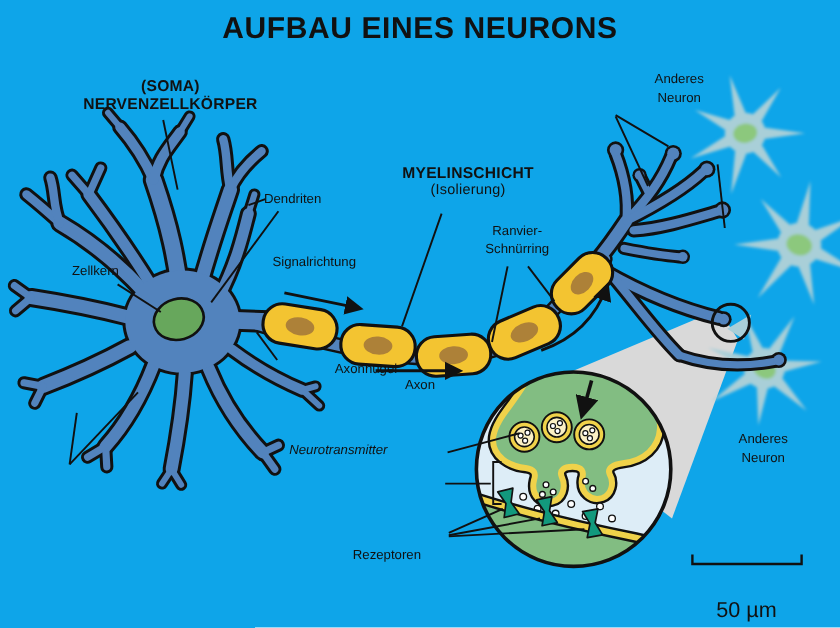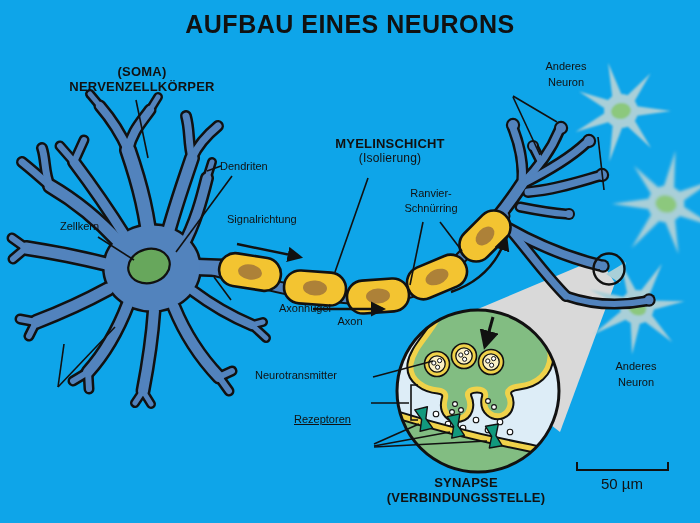--- a/index.html
+++ b/index.html
@@ -371,23 +371,19 @@
 <div class="lbl center" style="left:566px;top:58px;line-height:16px;">
   <span class="l2">Anderes</span>
   <span class="l2">Neuron</span>
 </div>
 
 <div class="lbl center" style="left:636px;top:358px;line-height:16px;">
   <span class="l2">Anderes</span>
   <span class="l2">Neuron</span>
 </div>
 
-<div class="lbl" style="left:255px;top:368px;">Neurotransmitter</div>
-<div class="lbl" style="left:294px;top:412px;text-decoration:underline;">Rezeptoren</div>
-
-<div class="lbl bold center" style="left:466px;top:475px;">
-  <span class="l2">SYNAPSE</span>
-  <span class="l2">(VERBINDUNGSSTELLE)</span>
-</div>
-
-<div class="lbl center" style="left:622px;top:476px;font-size:15px;">50 µm</div>
+<div class="lbl" style="left:241px;top:368px;font-style:italic;">Neurotransmitter</div>
+<div class="lbl" style="left:294px;top:456px;">Rezeptoren</div>
+
+
+<div class="lbl center" style="left:622px;top:501px;font-size:18px;">50 µm</div>
 
 </div>
 
 </body></html>

